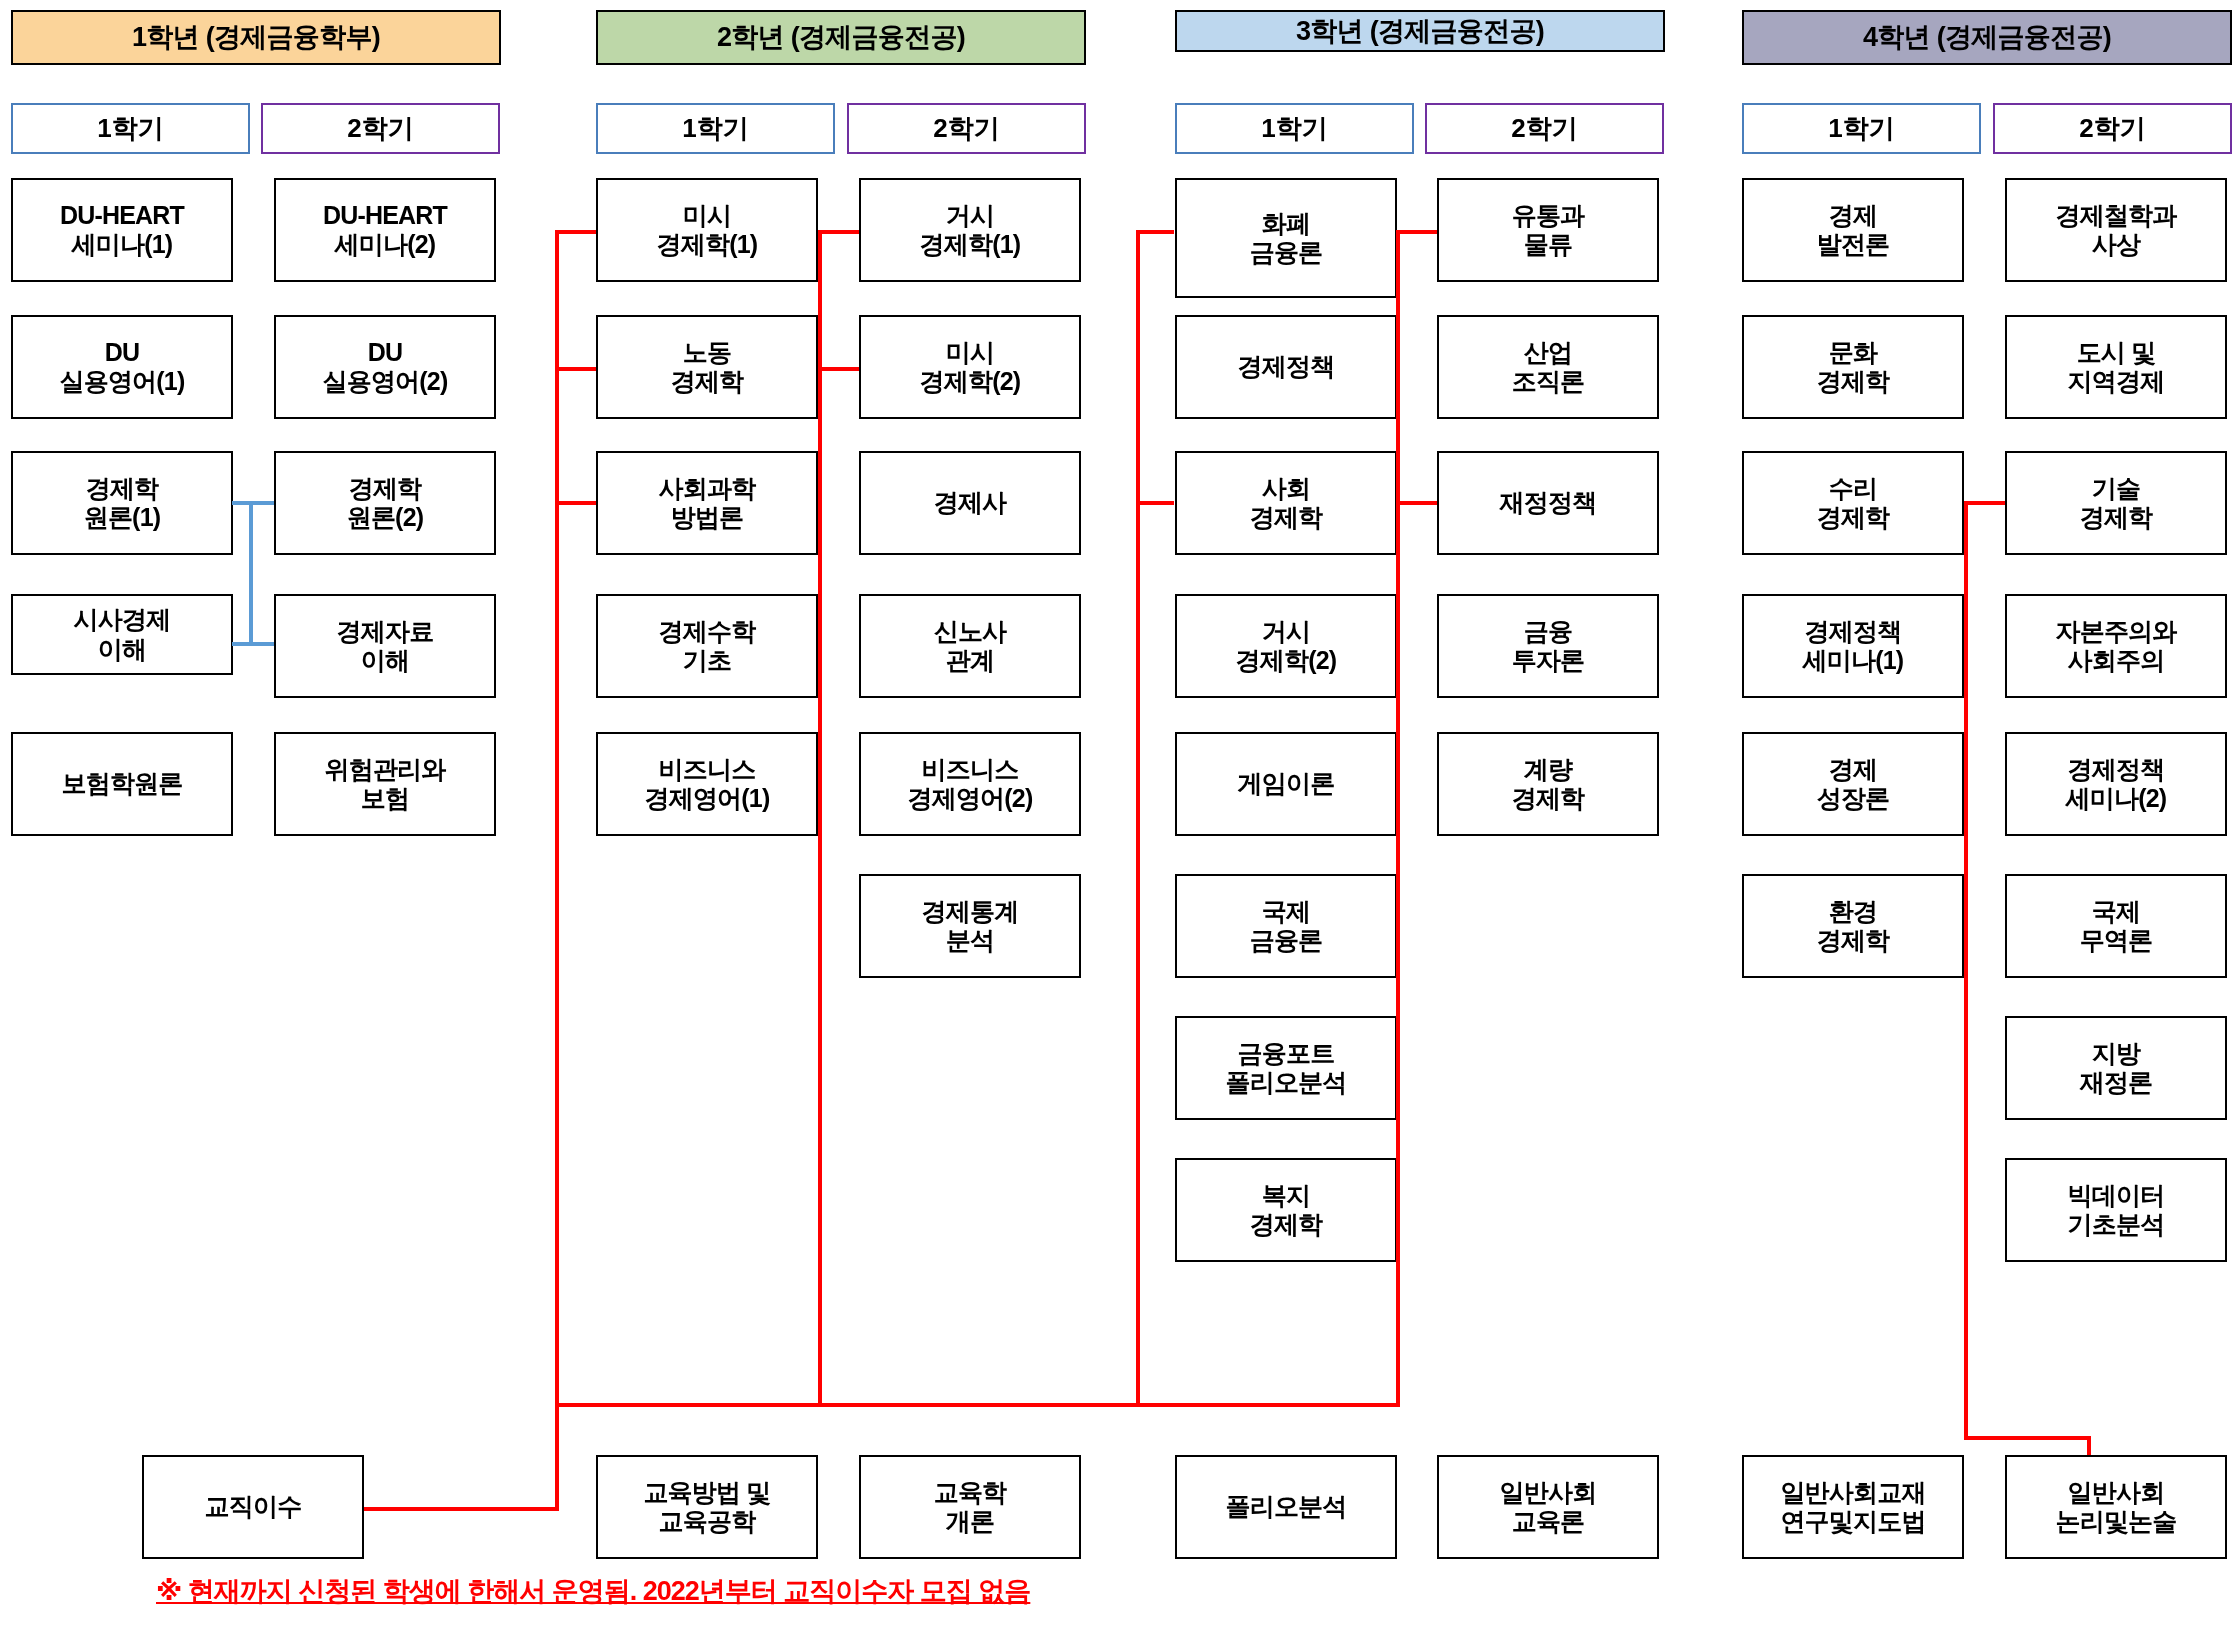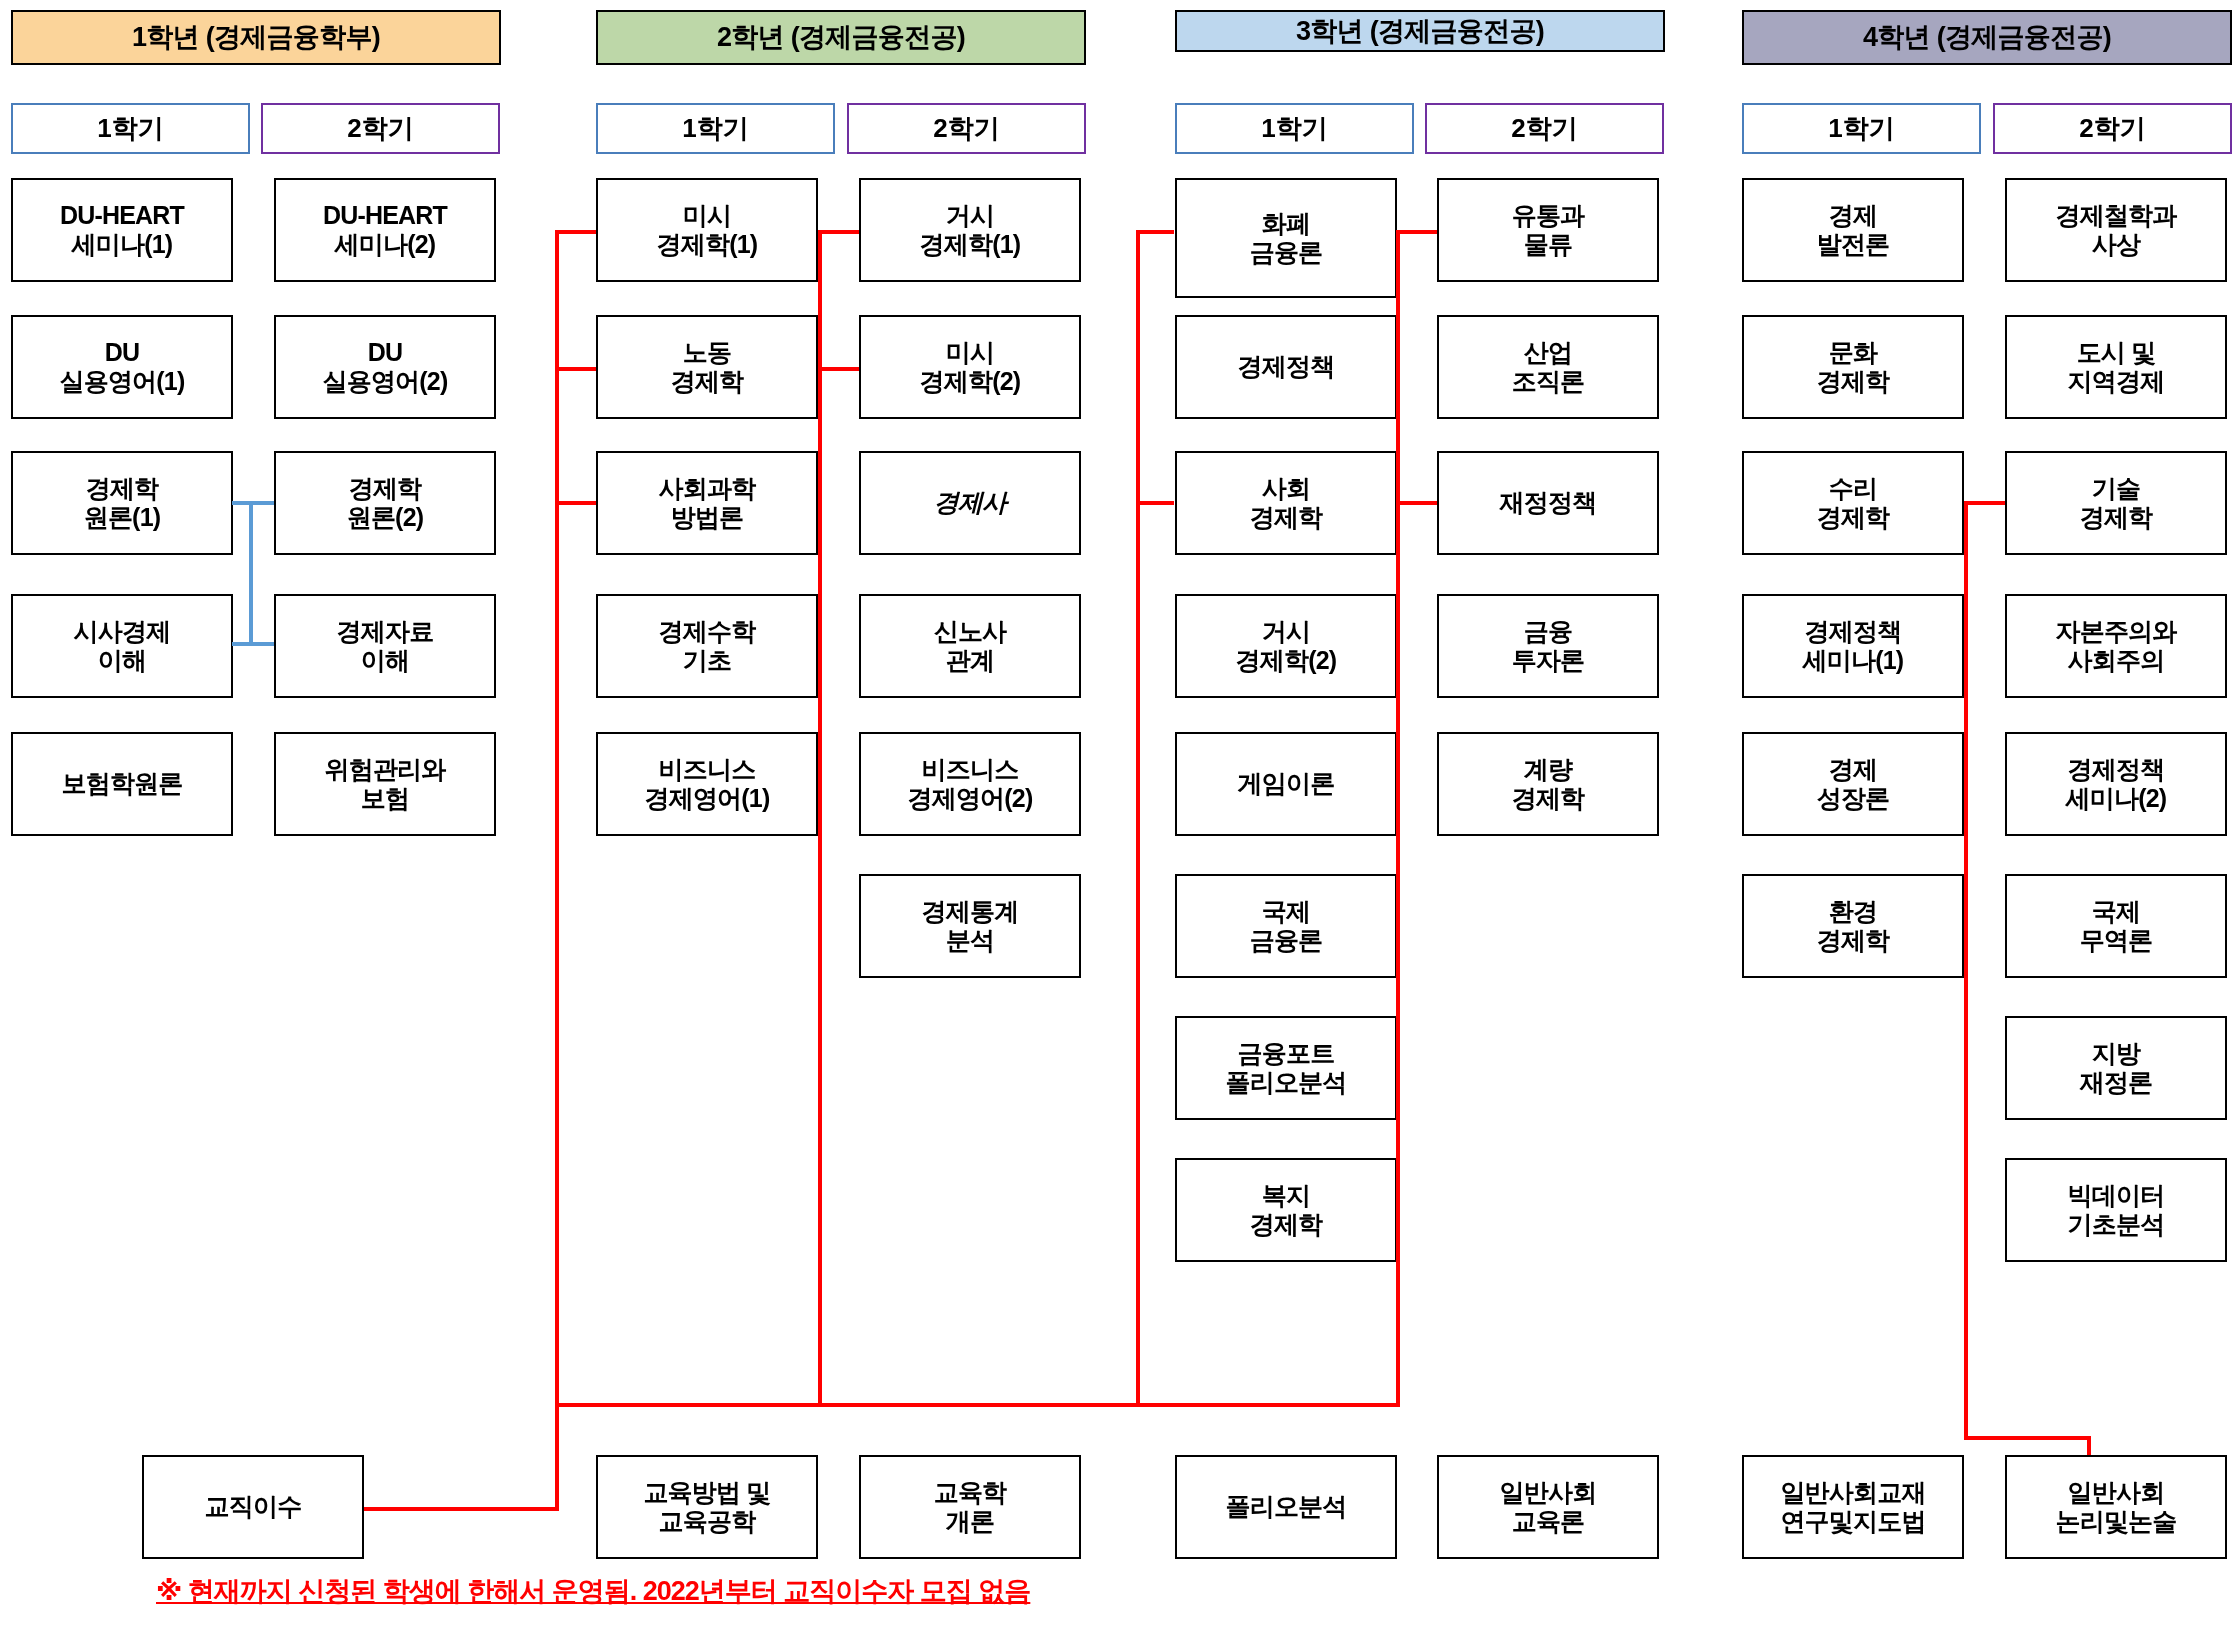--- a/index.html
+++ b/index.html
@@ -100,21 +100,21 @@
 세미나(1)</span>
     </div>
   <div class="course" style="left:11px; top:315px; width:222px; height:104px;">
       <span>DU
 실용영어(1)</span>
     </div>
   <div class="course" style="left:11px; top:451px; width:222px; height:104px;">
       <span>경제학
 원론(1)</span>
     </div>
-  <div class="course" style="left:11px; top:594px; width:222px; height:104px;">
+  <div class="course" style="left:11px; top:594px; width:222px; height:81px;">
       <span>시사경제
 이해</span>
     </div>
   <div class="course" style="left:11px; top:732px; width:222px; height:104px;">
       <span>보험학원론</span>
     </div>
 
   <div class="course" style="left:274px; top:178px; width:222px; height:104px;">
       <span>DU-HEART
 세미나(2)</span>
@@ -169,21 +169,21 @@
     </div>
 
   <div class="course" style="left:859px; top:178px; width:222px; height:104px;">
       <span>거시
 경제학(1)</span>
     </div>
   <div class="course" style="left:859px; top:315px; width:222px; height:104px;">
       <span>미시
 경제학(2)</span>
     </div>
-  <div class="course" style="left:859px; top:451px; width:222px; height:104px;font-style:italic;">
+  <div class="course" style="left:859px; top:451px; width:222px; height:104px;">
       <span>경제사</span>
     </div>
   <div class="course" style="left:859px; top:594px; width:222px; height:104px;">
       <span>신노사
 관계</span>
     </div>
   <div class="course" style="left:859px; top:732px; width:222px; height:104px;">
       <span>비즈니스
 경제영어(2)</span>
     </div>

